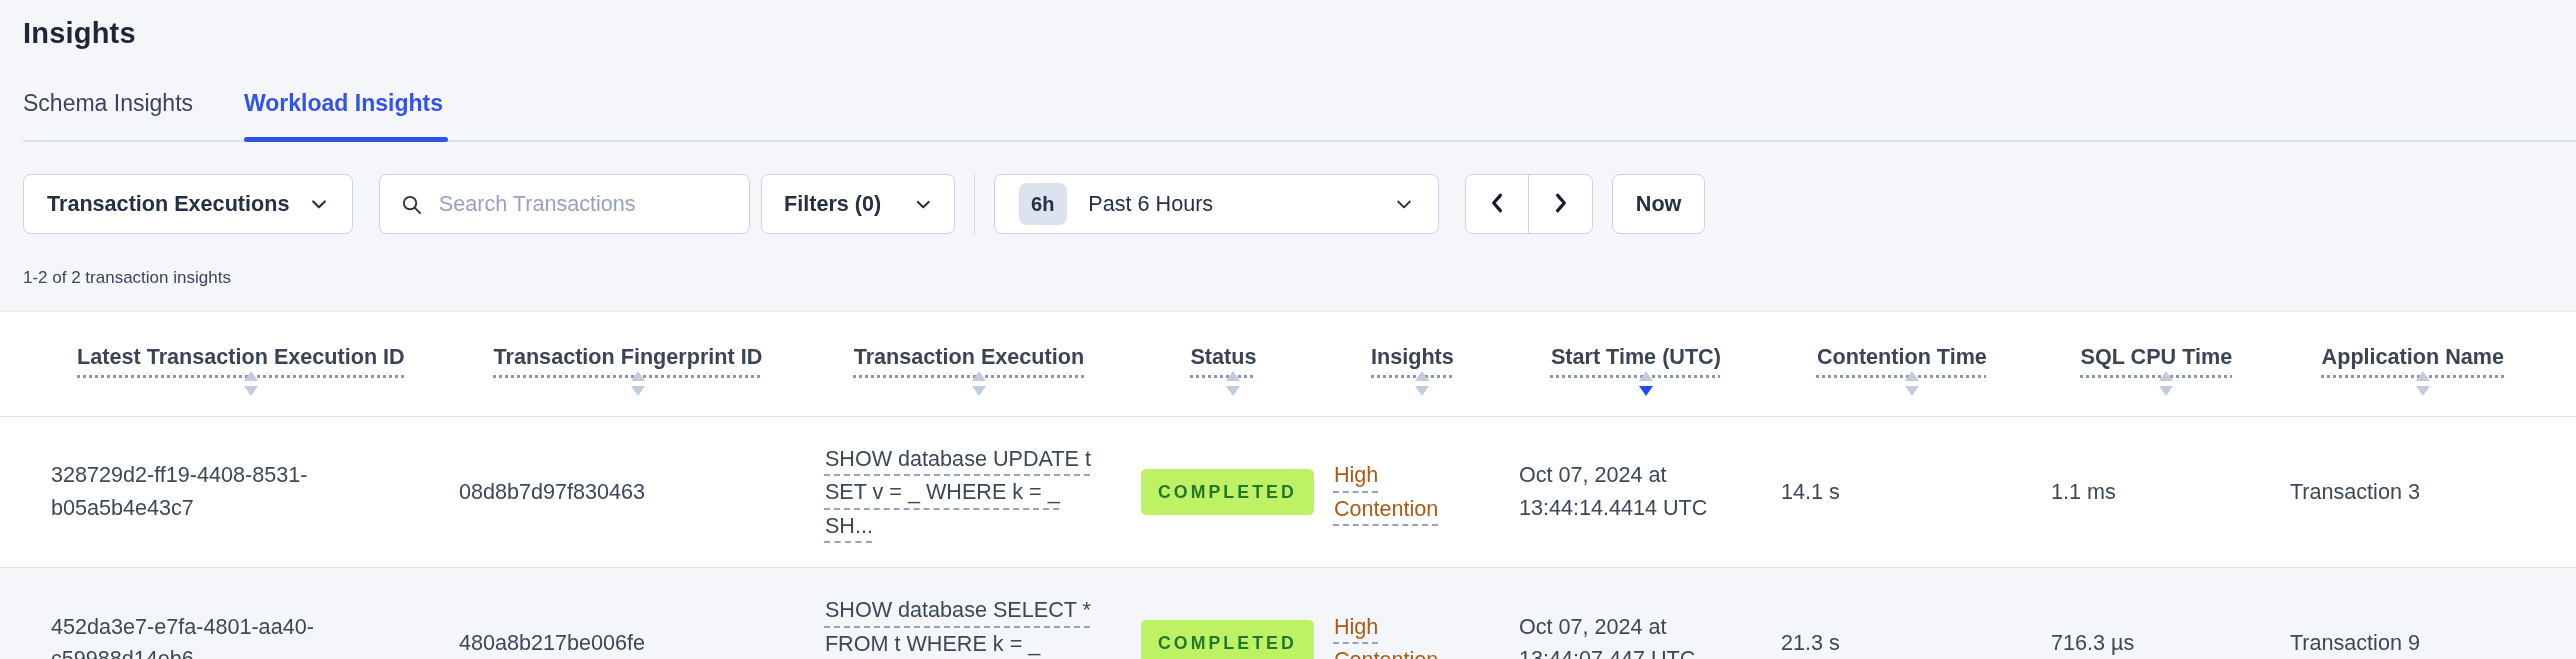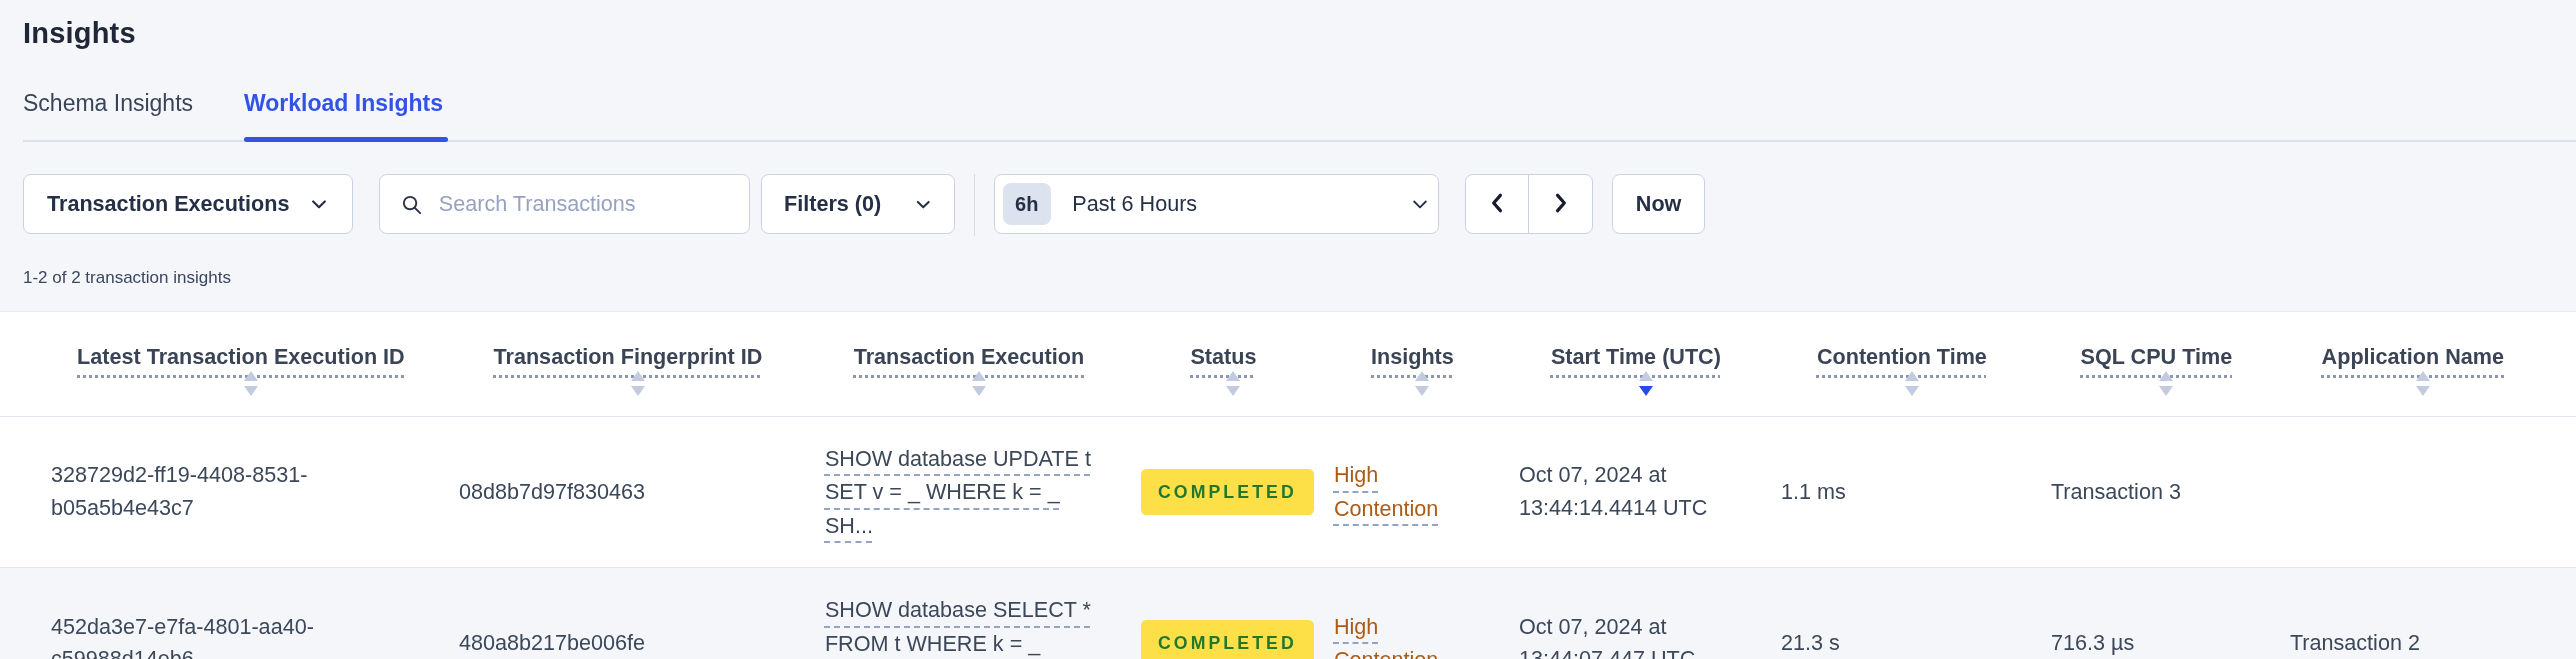--- a/index.html
+++ b/index.html
@@ -65,21 +65,21 @@
   .dropdown-btn { padding: 0 23px; gap: 20px; font-weight: 600; }
   .search-box { width: 371px; padding: 0 20px; gap: 15.4px; margin-left: 26px; cursor: text; }
   .search-box input {
     border: none; outline: none; flex: 1;
     font-family: "Liberation Sans", sans-serif;
     font-size: 21.6px; color: #252f45; background: transparent;
   }
   .search-box input::placeholder { color: #98a2c0; }
   .filters-btn { margin-left: 11px; padding: 0 21.6px; gap: 33px; font-weight: 600; }
   .v-divider { width: 1.5px; height: 62px; background: #d5dbe8; margin: 0 18.5px; }
-  .time-picker { width: 445px; padding: 0 8px; gap: 21.6px; font-weight: 400; }
+  .time-picker { width: 445px; padding: 0 24px; gap: 21.6px; font-weight: 400; }
   .time-badge {
     background: #dde3ee;
     color: #252f45;
     font-weight: 700;
     font-size: 20px;
     padding: 9.2px 12.3px;
     border-radius: 7.7px;
   }
   .time-label { font-size: 21.6px; color: #252f45; }
   .time-picker .chev { margin-left: auto; }
@@ -152,21 +152,21 @@
     max-width: 362px;
     color: #3c4758;
     text-decoration: underline dashed #96a2c2;
     text-decoration-thickness: 1.9px;
     text-underline-offset: 8.5px;
     cursor: pointer;
     line-height: 1.55;
   }
   .status-badge {
     display: inline-block;
-    background: #fde047;
+    background: #bef264;
     color: #23772a;
     font-size: 17.7px;
     font-weight: 700;
     letter-spacing: 3.1px;
     padding: 10px 17px;
     border-radius: 5.4px;
     white-space: nowrap;
   }
   .insight-link {
     display: inline-block;
@@ -340,36 +340,37 @@
     <div class="cell">
       <span class="sql-link">SHOW database UPDATE t SET v = _ WHERE k = _ SH...</span>
     </div>
     <div class="cell">
       <span class="status-badge">COMPLETED</span>
     </div>
     <div class="cell">
       <span class="insight-link">High Contention</span>
     </div>
     <div class="cell start-time">Oct 07, 2024 at 13:44:14.4414 UTC</div>
+    <div class="cell">14.1 s</div>
     <div class="cell">1.1 ms</div>
     <div class="cell">Transaction 3</div>
   </div>
 
   <div class="grid-row trow alt">
     <div class="cell mono-wrap">452da3e7-e7fa-4801-aa40-c59988d14eb6</div>
     <div class="cell">480a8b217be006fe</div>
     <div class="cell">
       <span class="sql-link">SHOW database SELECT * FROM t WHERE k = _ SHOW ...</span>
     </div>
     <div class="cell">
       <span class="status-badge">COMPLETED</span>
     </div>
     <div class="cell">
       <span class="insight-link">High Contention</span>
     </div>
     <div class="cell start-time">Oct 07, 2024 at 13:44:07.447 UTC</div>
     <div class="cell">21.3 s</div>
     <div class="cell">716.3 µs</div>
-    <div class="cell">Transaction 2</div>
+    <div class="cell">Transaction 9</div>
   </div>
 
 </div>
 
 
 </body></html>

